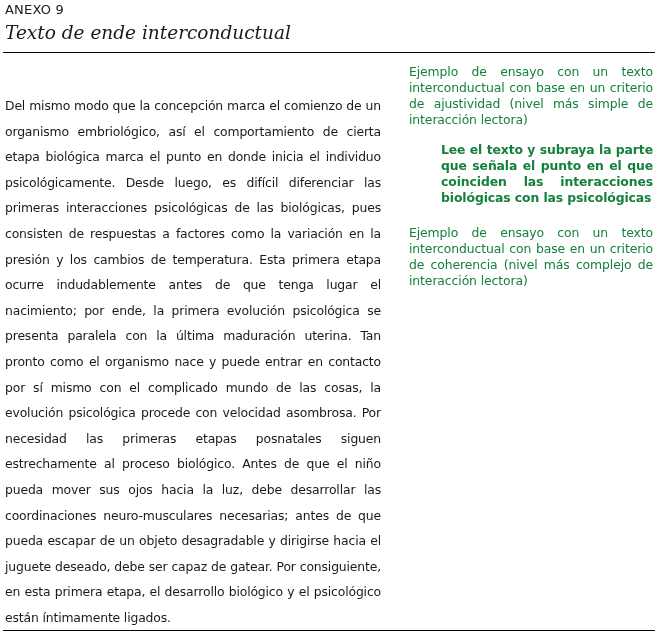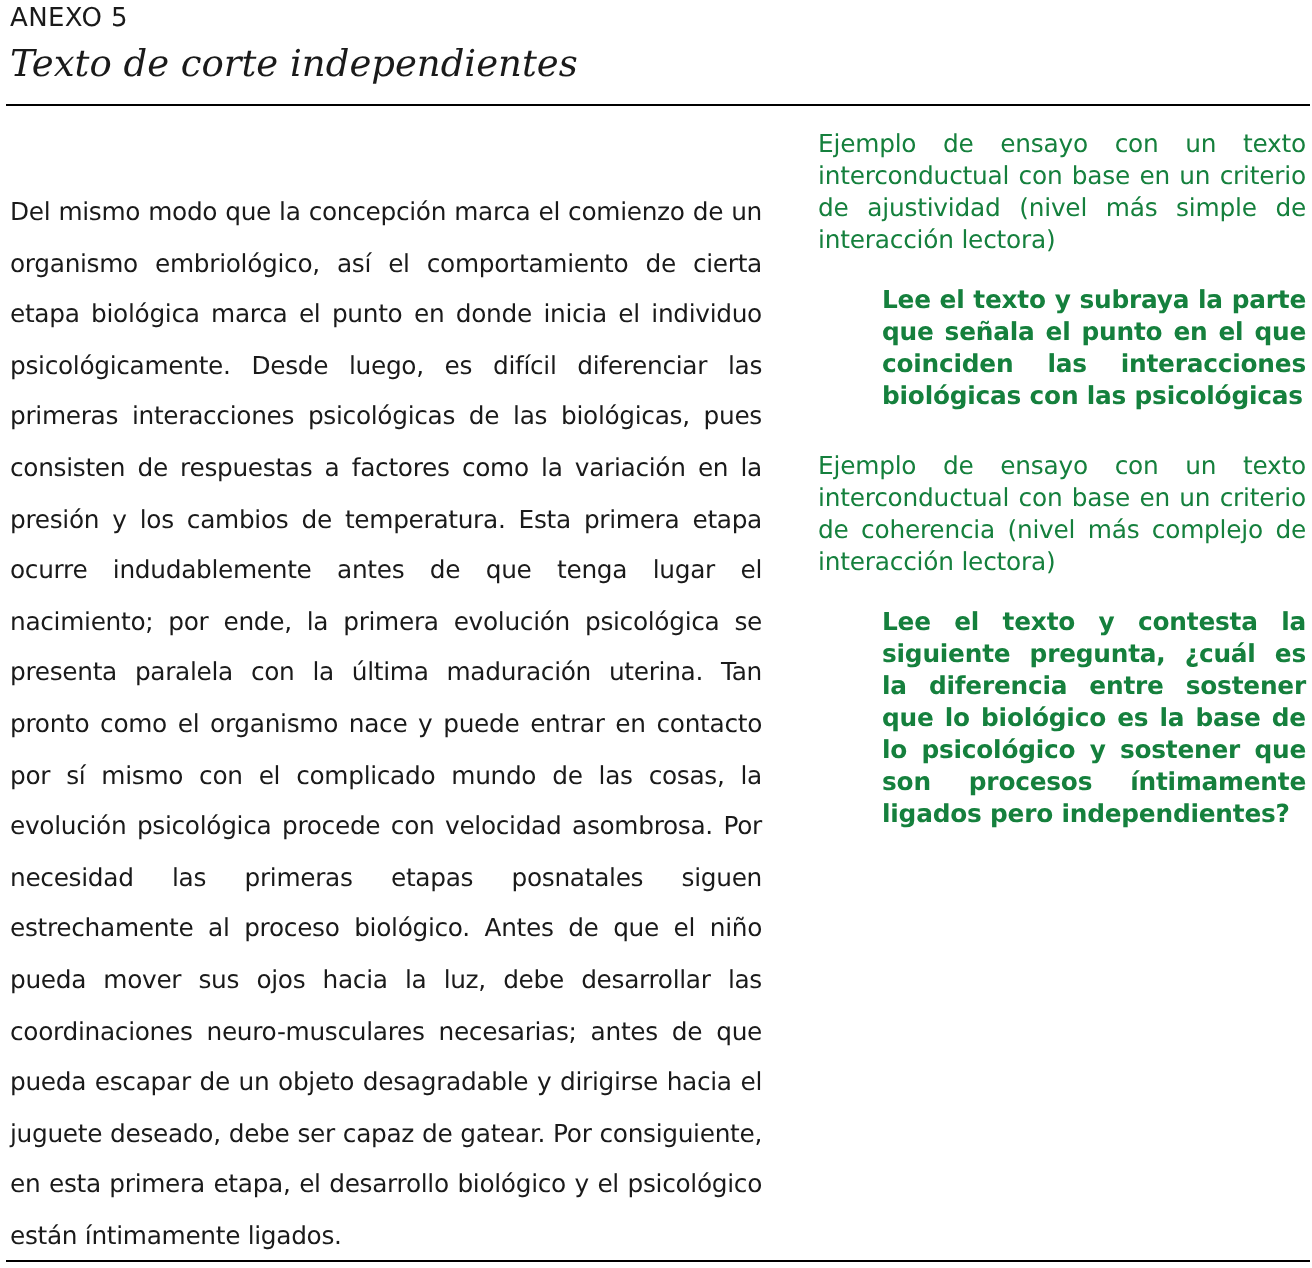--- a/index.html
+++ b/index.html
@@ -92,28 +92,27 @@
     }
     .right-block.instruction {
       font-weight: 600;
       margin-bottom: 19px;
       margin-left: 32px;
     }
   </style>
 </head>
 <body>
 
-<div class="annex-label">ANEXO 5</div>
-<div class="annex-title">Texto de corte independientes</div>
+<div class="annex-label">ANEXO 9</div>
+<div class="annex-title">Texto de ende interconductual</div>
 <div class="rule-top"></div>
 
 <div class="left-col">
   <p class="body-text">Del mismo modo que la concepción marca el comienzo de un organismo embriológico, así el comportamiento de cierta etapa biológica marca el punto en donde inicia el individuo psicológicamente. Desde luego, es difícil diferenciar las primeras interacciones psicológicas de las biológicas, pues consisten de respuestas a factores como la variación en la presión y los cambios de temperatura. Esta primera etapa ocurre indudablemente antes de que tenga lugar el nacimiento; por ende, la primera evolución psicológica se presenta paralela con la última maduración uterina. Tan pronto como el organismo nace y puede entrar en contacto por sí mismo con el complicado mundo de las cosas, la evolución psicológica procede con velocidad asombrosa. Por necesidad las primeras etapas posnatales siguen estrechamente al proceso biológico. Antes de que el niño pueda mover sus ojos hacia la luz, debe desarrollar las coordinaciones neuro-musculares necesarias; antes de que pueda escapar de un objeto desagradable y dirigirse hacia el juguete deseado, debe ser capaz de gatear. Por consiguiente, en esta primera etapa, el desarrollo biológico y el psicológico están íntimamente ligados.</p>
 </div>
 
 <div class="right-col">
   <p class="right-block example">Ejemplo de ensayo con un texto interconductual con base en un criterio de ajustividad (nivel más simple de interacción lectora)</p>
   <p class="right-block instruction">Lee el texto y subraya la parte que señala el punto en el que coinciden las interacciones biológicas con las psicológicas</p>
   <p class="right-block example">Ejemplo de ensayo con un texto interconductual con base en un criterio de coherencia (nivel más complejo de interacción lectora)</p>
-  <p class="right-block instruction">Lee el texto y contesta la siguiente pregunta, ¿cuál es la diferencia entre sostener que lo biológico es la base de lo psicológico y sostener que son procesos íntimamente ligados pero independientes?</p>
 </div>
 
 <div class="rule-bottom"></div>
 
 </body></html>

